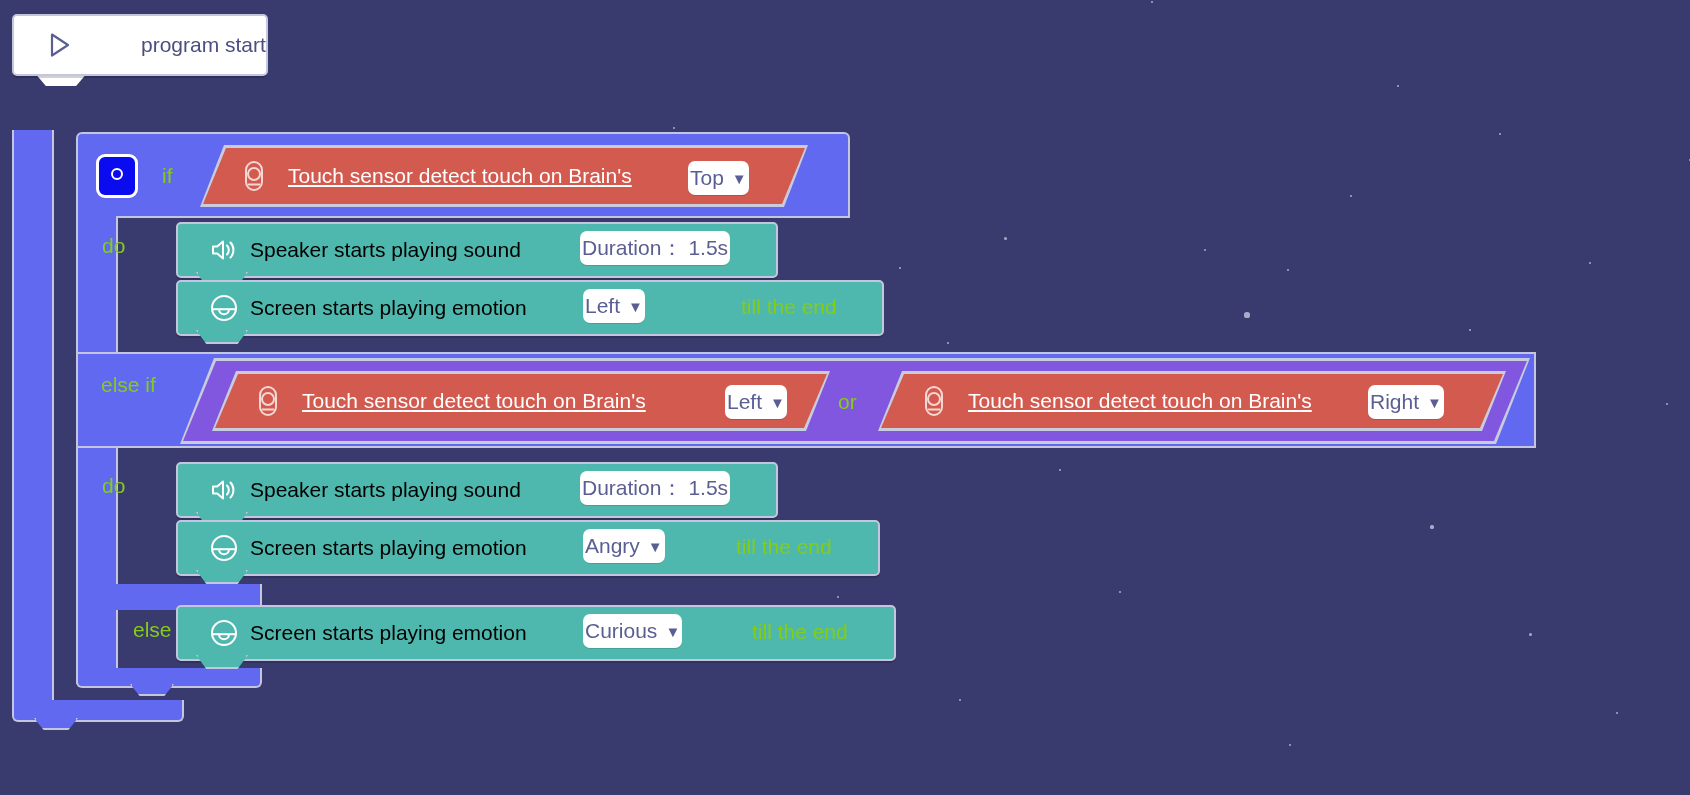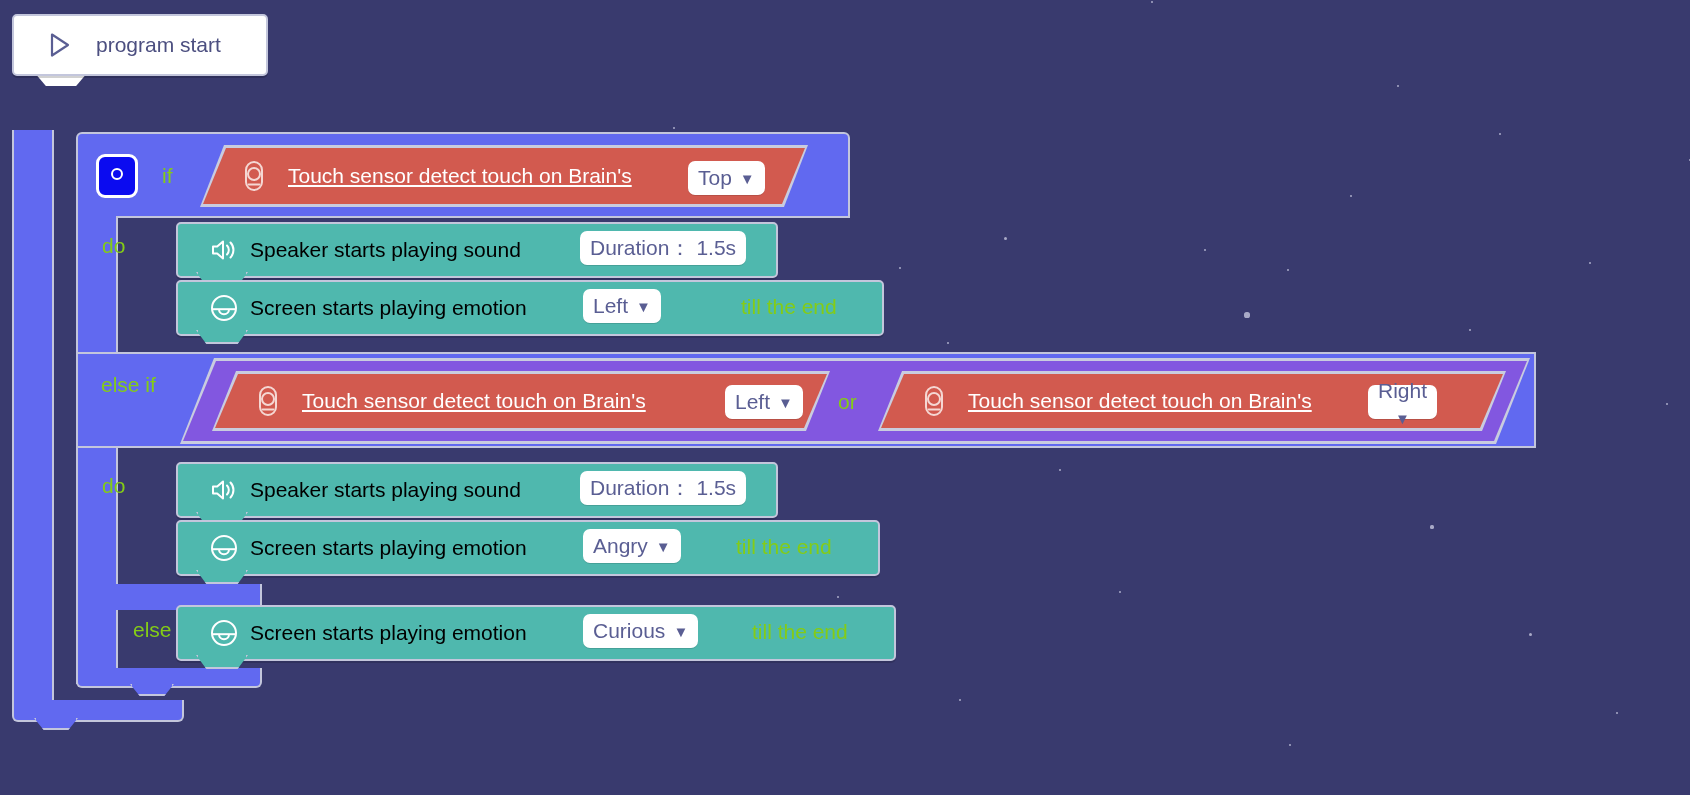--- a/index.html
+++ b/index.html
@@ -17,21 +17,21 @@
   
   .blk{position:absolute;box-sizing:border-box;}
 
   
   .hat{
     left:12px;top:14px;width:256px;height:62px;
     background:#ffffff;
     border:2px solid #c3c6dc;
     border-radius:5px 5px 5px 5px;
     box-shadow:0 2px 0 rgba(0,0,0,.18);
-    display:flex;align-items:center;
+    display:flex;align-items:center;gap:45px;
   }
   .hat .txt{color:#4c4f80;font-size:21px;margin-left:22px;}
   .hat .pic{margin-left:30px;display:flex;align-items:center;}
 
   
   .hat-tab{
     left:34px;top:72px;width:54px;height:14px;background:#ffffff;
     border-left:2px solid #c3c6dc;border-right:2px solid #c3c6dc;
     clip-path:polygon(0 0,100% 0,78% 100%,22% 100%);
   }
@@ -109,21 +109,21 @@
 
   
   .orbox{position:absolute;display:flex;align-items:center;}
   .orbox .bg{position:absolute;inset:0;background:#c9ccdf;}
   .orbox .fg{position:absolute;left:3px;right:3px;top:3px;bottom:3px;background:#8257e0;}
 
   
   .pill{
     position:absolute;background:#ffffff;border-radius:7px;
     display:flex;align-items:center;justify-content:center;gap:8px;
-    color:#5a5e93;font-size:21px;height:34px;padding:0 10px;white-space:nowrap;
+    color:#5a5e93;font-size:21px;height:34px;padding:0 2px;white-space:nowrap;
     box-shadow:0 1px 0 rgba(0,0,0,.12);
   }
   .pill .caret{font-size:15px;line-height:1;color:#5a5e93;}
 
   
   .stmt{
     position:absolute;background:#4fb8ae;border:2px solid #c3c6dc;
     border-radius:5px;display:flex;align-items:center;
     box-shadow:0 2px 0 rgba(0,0,0,.14);
   }
@@ -281,21 +281,21 @@
       <span style="margin-left:44px;display:flex;align-items:center;">
         <svg width="24" height="32" viewBox="0 0 24 32">
           <rect x="4" y="2" width="16" height="28" rx="8" fill="none" stroke="#f5d7d3" stroke-width="2"></rect>
           <circle cx="12" cy="14" r="6" fill="none" stroke="#f5d7d3" stroke-width="2"></circle>
           <path d="M6.5 24.5h11" stroke="#f5d7d3" stroke-width="2" stroke-linecap="round"></path>
         </svg>
       </span>
       <span class="ctext" style="margin-left:22px;">Touch sensor detect touch on Brain's</span>
     </div>
   </div>
-  <div class="pill" style="left:1368px;top:385px;flex-direction:column;">
+  <div class="pill" style="left:1368px;top:385px;">
     <span>Right</span>
     <span class="caret">▼</span>
   </div>
 
   <div class="stmt" style="left:176px;top:462px;width:598px;height:52px;">
     <span class="ico">
       <svg width="30" height="26" viewBox="0 0 30 26">
         <path d="M4 9.5h4.2L14 4.5v17L8.2 16.5H4z" fill="none" stroke="#ffffff" stroke-width="2" stroke-linejoin="round"></path>
         <path d="M18 8.5a6.5 6.5 0 0 1 0 9" fill="none" stroke="#ffffff" stroke-width="2" stroke-linecap="round"></path>
         <path d="M21.5 5.5a11 11 0 0 1 0 15" fill="none" stroke="#ffffff" stroke-width="2" stroke-linecap="round"></path>

